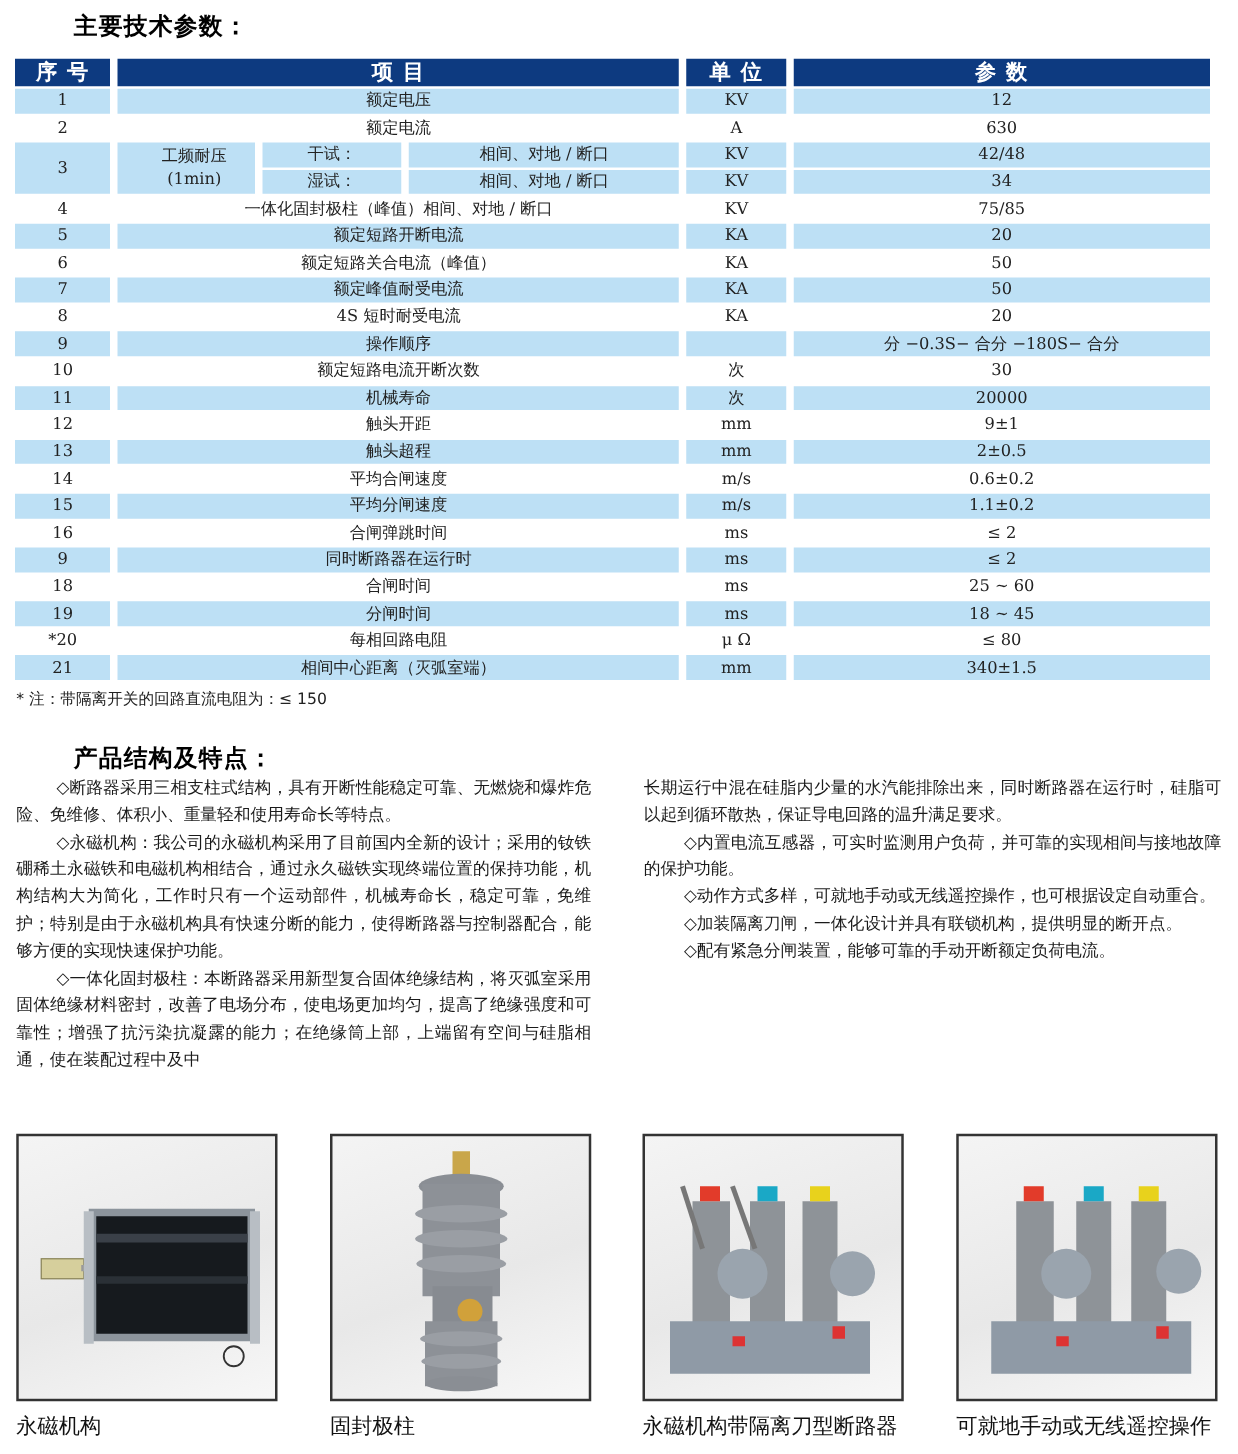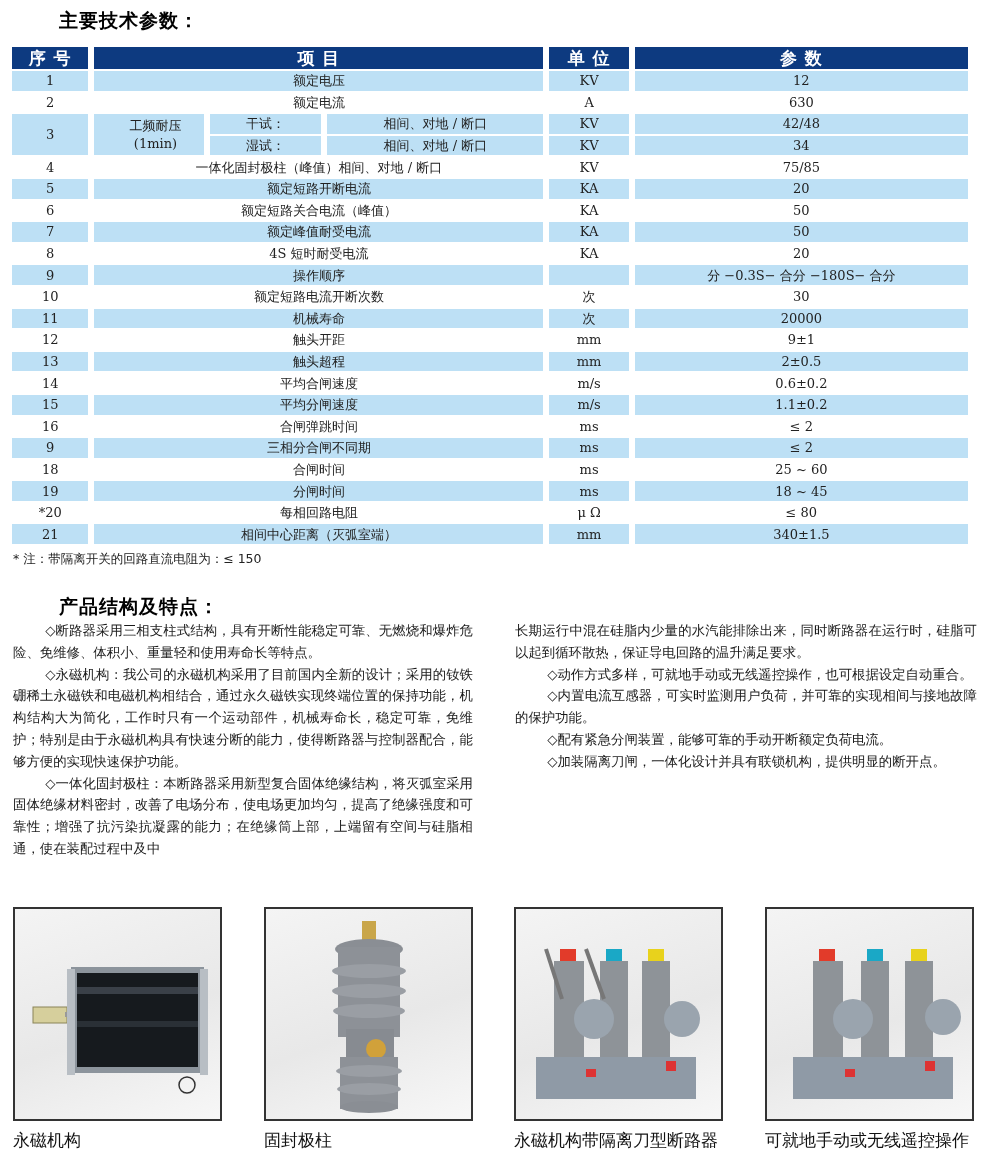--- a/index.html
+++ b/index.html
@@ -188,21 +188,21 @@
       <td>1.1±0.2</td>
     </tr>
     <tr class="plain">
       <td>16</td>
       <td colspan="3">合闸弹跳时间</td>
       <td>ms</td>
       <td>≤ 2</td>
     </tr>
     <tr class="alt">
       <td>9</td>
-      <td colspan="3">三相分合闸不同期</td>
+      <td colspan="3">同时断路器在运行时</td>
       <td>ms</td>
       <td>≤ 2</td>
     </tr>
     <tr class="plain">
       <td>18</td>
       <td colspan="3">合闸时间</td>
       <td>ms</td>
       <td>25 ~ 60</td>
     </tr>
     <tr class="alt">
@@ -231,24 +231,24 @@
 <div id="title-features" class="section-title">产品结构及特点：</div>
 
 <div id="features-left" class="features-col">
   <p>◇断路器采用三相支柱式结构，具有开断性能稳定可靠、无燃烧和爆炸危险、免维修、体积小、重量轻和使用寿命长等特点。</p>
   <p>◇永磁机构：我公司的永磁机构采用了目前国内全新的设计；采用的钕铁硼稀土永磁铁和电磁机构相结合，通过永久磁铁实现终端位置的保持功能，机构结构大为简化，工作时只有一个运动部件，机械寿命长，稳定可靠，免维护；特别是由于永磁机构具有快速分断的能力，使得断路器与控制器配合，能够方便的实现快速保护功能。</p>
   <p>◇一体化固封极柱：本断路器采用新型复合固体绝缘结构，将灭弧室采用固体绝缘材料密封，改善了电场分布，使电场更加均匀，提高了绝缘强度和可靠性；增强了抗污染抗凝露的能力；在绝缘筒上部，上端留有空间与硅脂相通，使在装配过程中及中</p>
 </div>
 
 <div id="features-right" class="features-col">
   <p class="cont">长期运行中混在硅脂内少量的水汽能排除出来，同时断路器在运行时，硅脂可以起到循环散热，保证导电回路的温升满足要求。</p>
+  <p>◇内置电流互感器，可实时监测用户负荷，并可靠的实现相间与接地故障的保护功能。</p>
   <p>◇动作方式多样，可就地手动或无线遥控操作，也可根据设定自动重合。</p>
-  <p>◇内置电流互感器，可实时监测用户负荷，并可靠的实现相间与接地故障的保护功能。</p>
+  <p>◇加装隔离刀闸，一体化设计并具有联锁机构，提供明显的断开点。</p>
   <p>◇配有紧急分闸装置，能够可靠的手动开断额定负荷电流。</p>
-  <p>◇加装隔离刀闸，一体化设计并具有联锁机构，提供明显的断开点。</p>
 </div>
 
 <div class="photo" style="left:13px;">
   <svg width="205" height="210" viewBox="0 0 205 210">
     <rect x="18" y="98" width="34" height="16" fill="#d6cf9c" stroke="#8a8458"></rect>
     <rect x="50" y="103" width="12" height="5" fill="#999"></rect>
     <rect x="56" y="58" width="133" height="106" fill="#8c949c"></rect>
     <rect x="62" y="64" width="121" height="94" fill="#161a1e"></rect>
     <rect x="62" y="78" width="121" height="7" fill="#3a4048"></rect>
     <rect x="62" y="112" width="121" height="6" fill="#2a3036"></rect>

